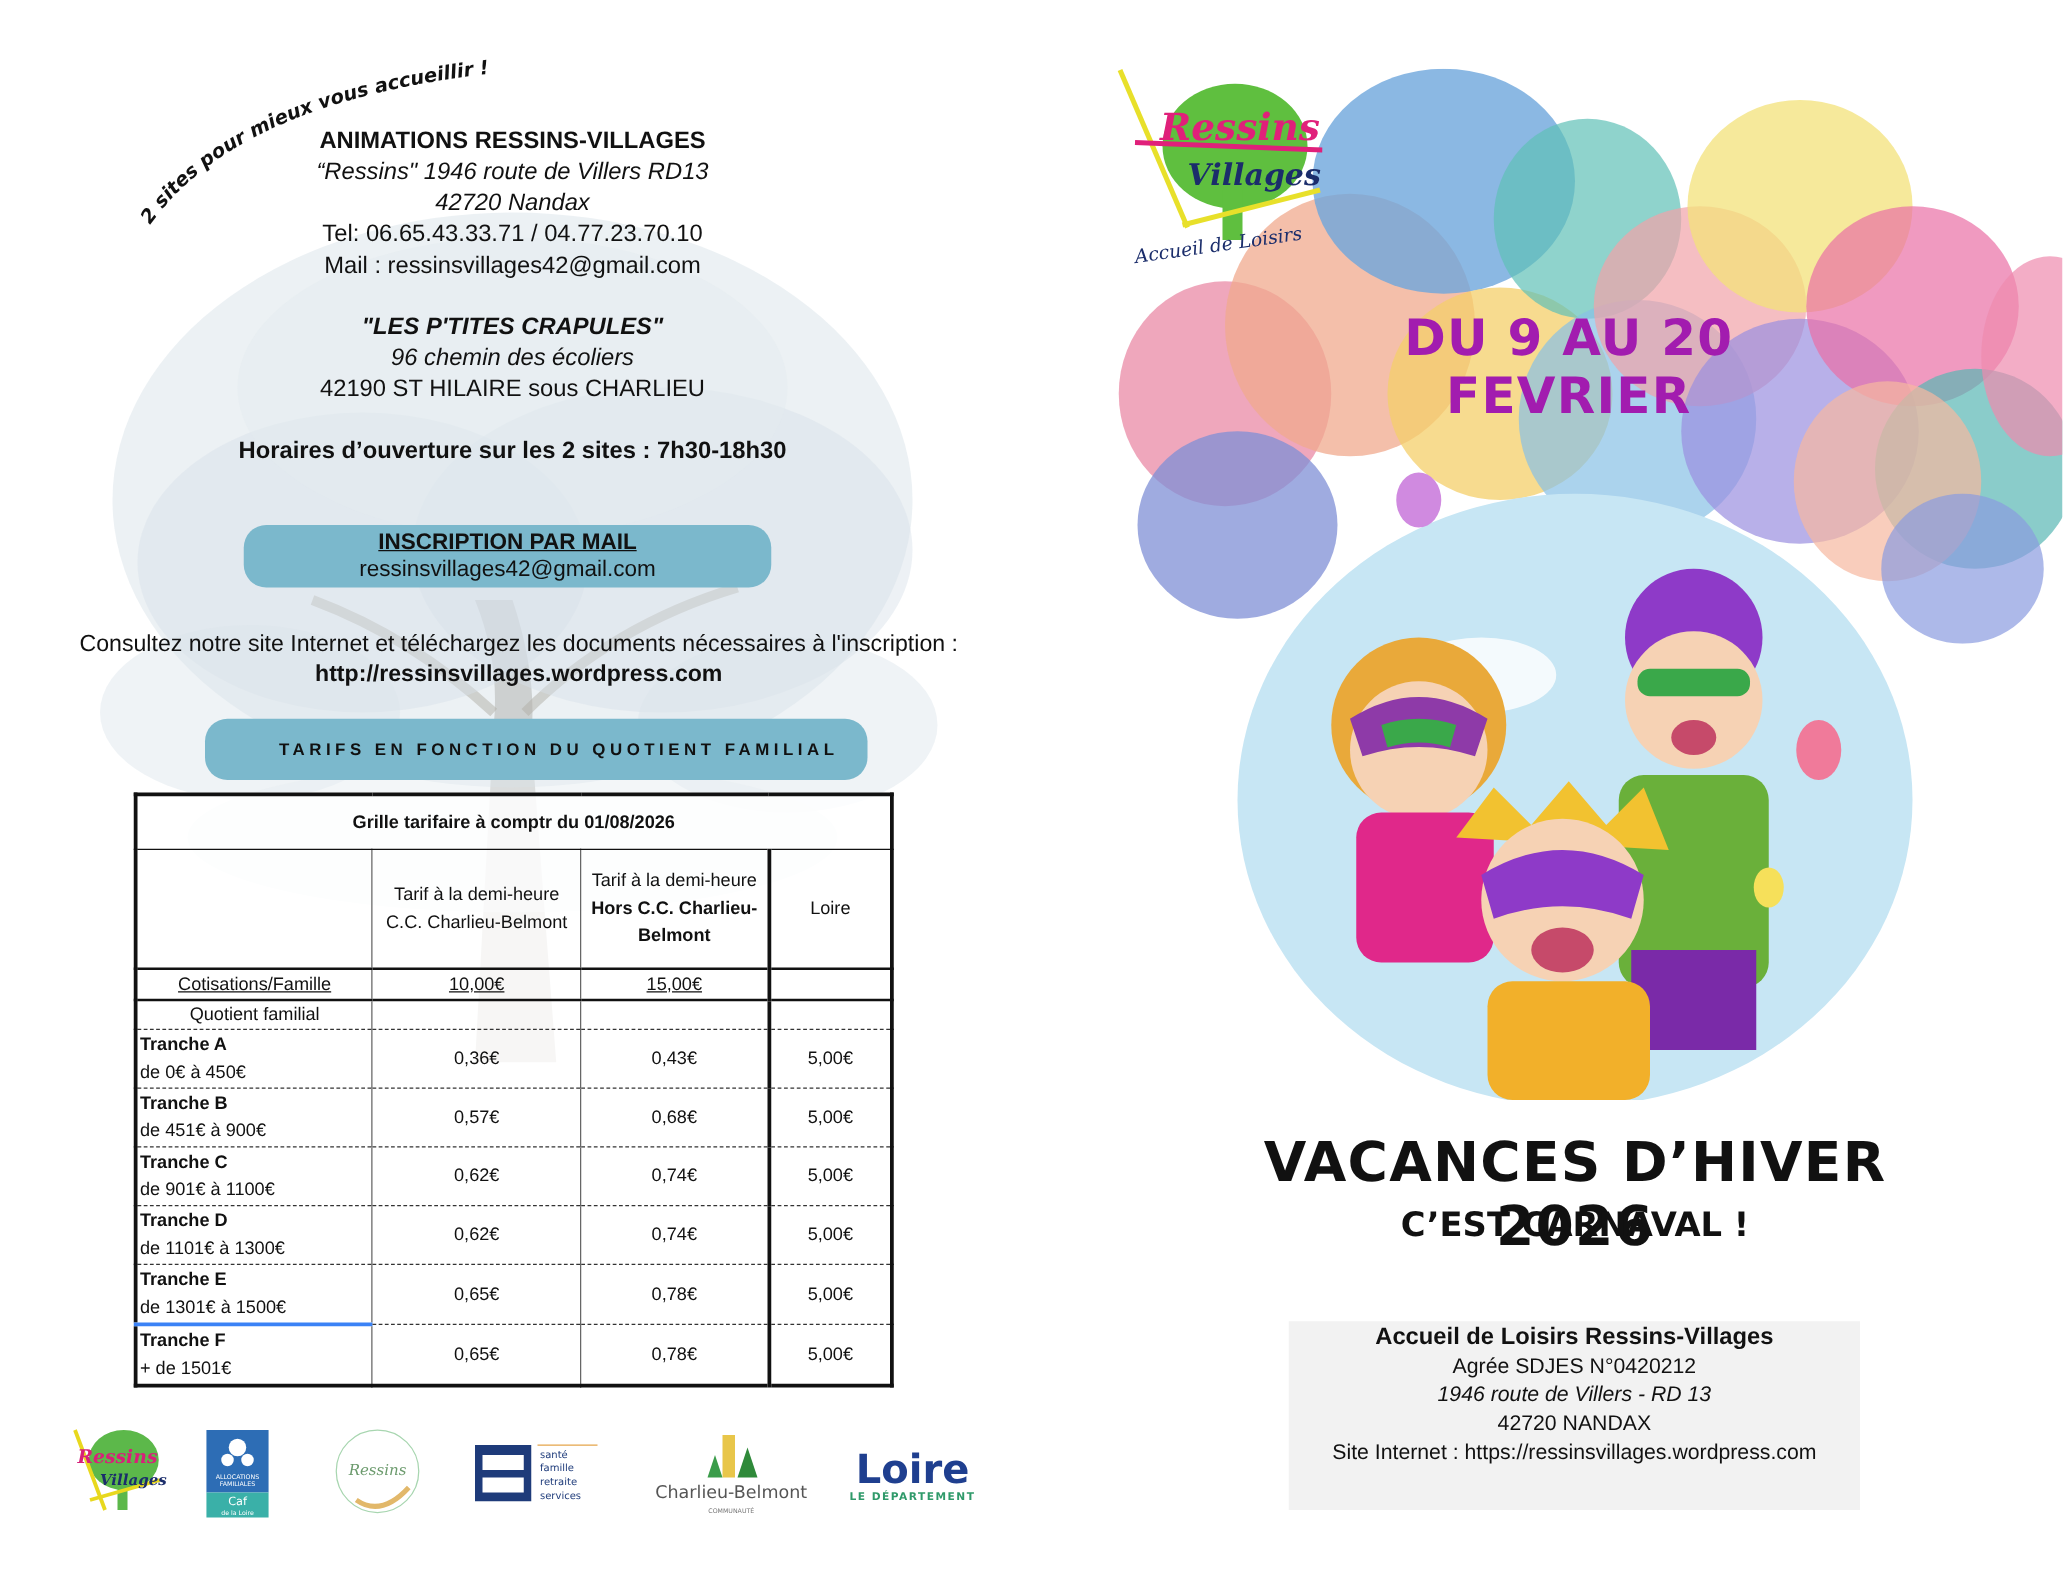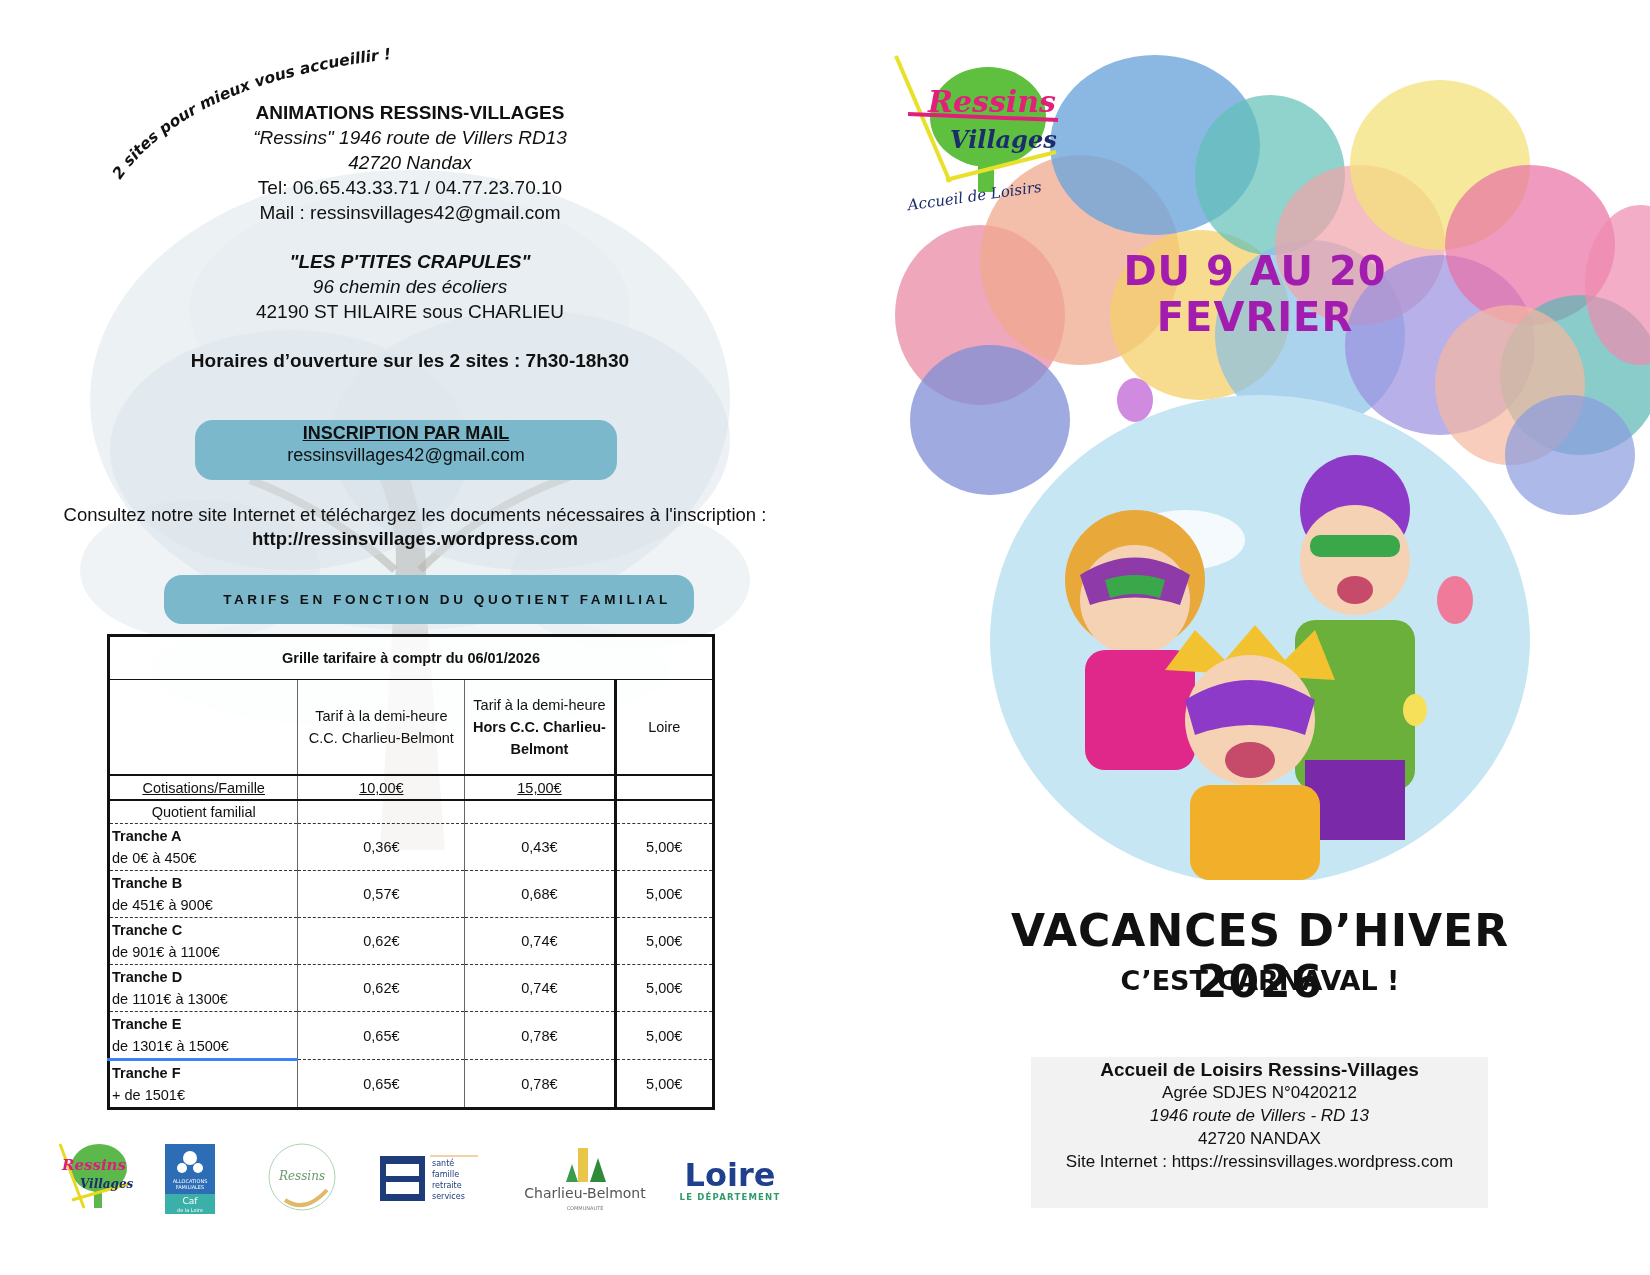--- a/index.html
+++ b/index.html
@@ -12,21 +12,21 @@
   .center-block { position:absolute; text-align:center; }
   .addr1 { left:160px; top:100px; width:500px; font-size:19px; line-height:25px; }
   .addr1 .t { font-weight:bold; font-size:19px; }
   .addr1 .i { font-style:italic; }
   .addr2 { left:160px; top:249px; width:500px; font-size:19px; line-height:25px; }
   .addr2 .t { font-weight:bold; font-style:italic; }
   .addr2 .i { font-style:italic; }
   .hours { left:110px; top:350px; width:600px; font-size:19px; font-weight:bold; }
 
   .pill { position:absolute; background:#7bb8cc; border-radius:18px; text-align:center; }
-  .pill-mail { left:195px; top:420px; width:422px; height:60px; }
+  .pill-mail { left:195px; top:420px; width:422px; height:50px; }
   .pill-mail .h { font-weight:bold; text-decoration:underline; font-size:18px; margin-top:3px; }
   .pill-mail .v { font-size:18px; margin-top:1px; }
   .consult { left:40px; top:503px; width:750px; font-size:18.5px; line-height:24px; }
   .consult .url { font-weight:bold; }
   .pill-tarifs { left:164px; top:575px; width:494px; height:49px;padding-left:36px; }
   .pill-tarifs span { display:block; line-height:49px; font-weight:bold; letter-spacing:3.6px; font-size:13.5px; }
 
   table.tarifs { position:absolute; left:107px; top:634px; width:608px; border-collapse:collapse;
                  font-family:"Liberation Sans Narrow","Liberation Sans", sans-serif; font-size:14.5px;
                  background:rgba(255,255,255,0.82); border:3px solid #111; }
@@ -121,21 +121,21 @@
 
   <table class="tarifs">
     <colgroup>
         <col class="c1">
         <col class="c2">
         <col class="c3">
         <col class="c4">
       </colgroup>
     <tbody>
         <tr class="title">
-      <td colspan="4">Grille tarifaire à comptr du 06/01/2026</td>
+      <td colspan="4">Grille tarifaire à comptr du 01/08/2026</td>
     </tr>
     <tr class="head">
       <td></td>
       <td>Tarif à la demi-heure C.C. Charlieu-Belmont</td>
       <td class="thick-r">
         <div>Tarif à la demi-heure</div>
         <div style="font-weight:bold">Hors C.C. Charlieu-Belmont</div>
       </td>
       <td>Loire</td>
     </tr>

